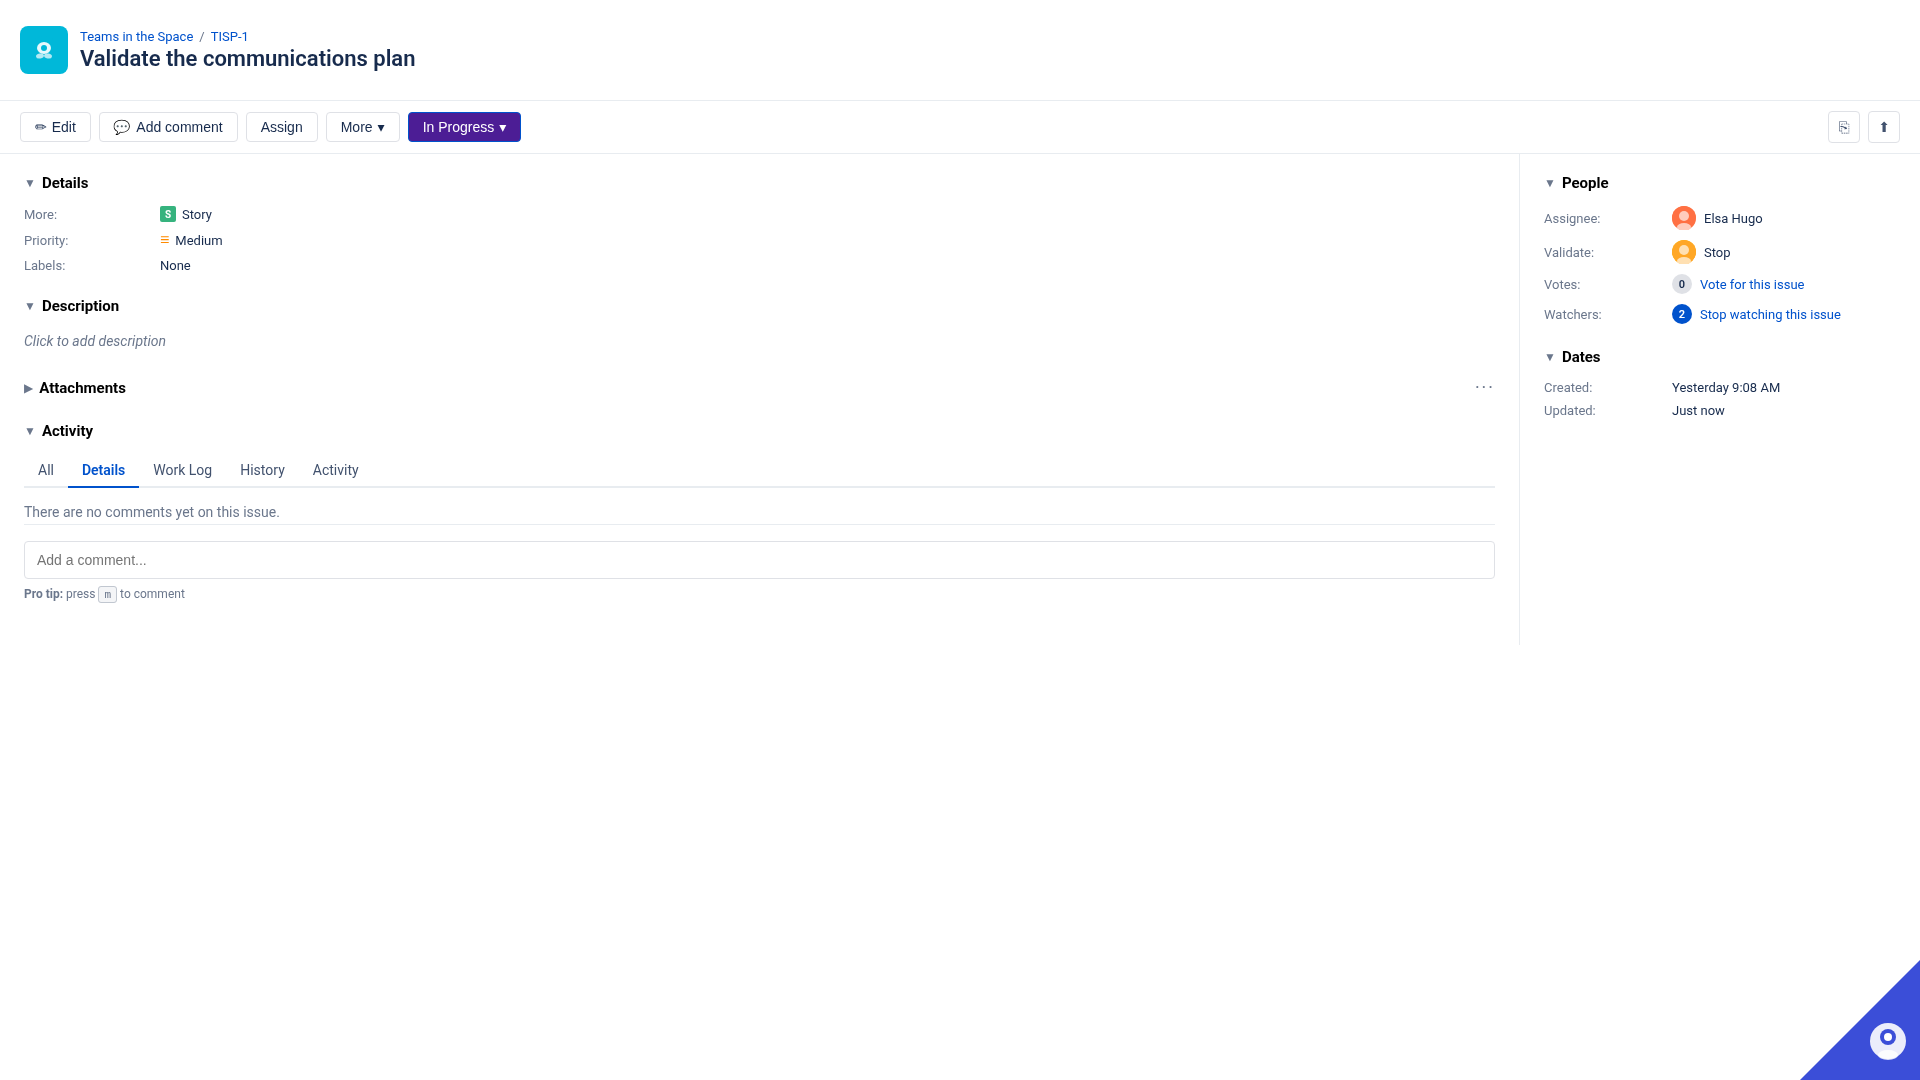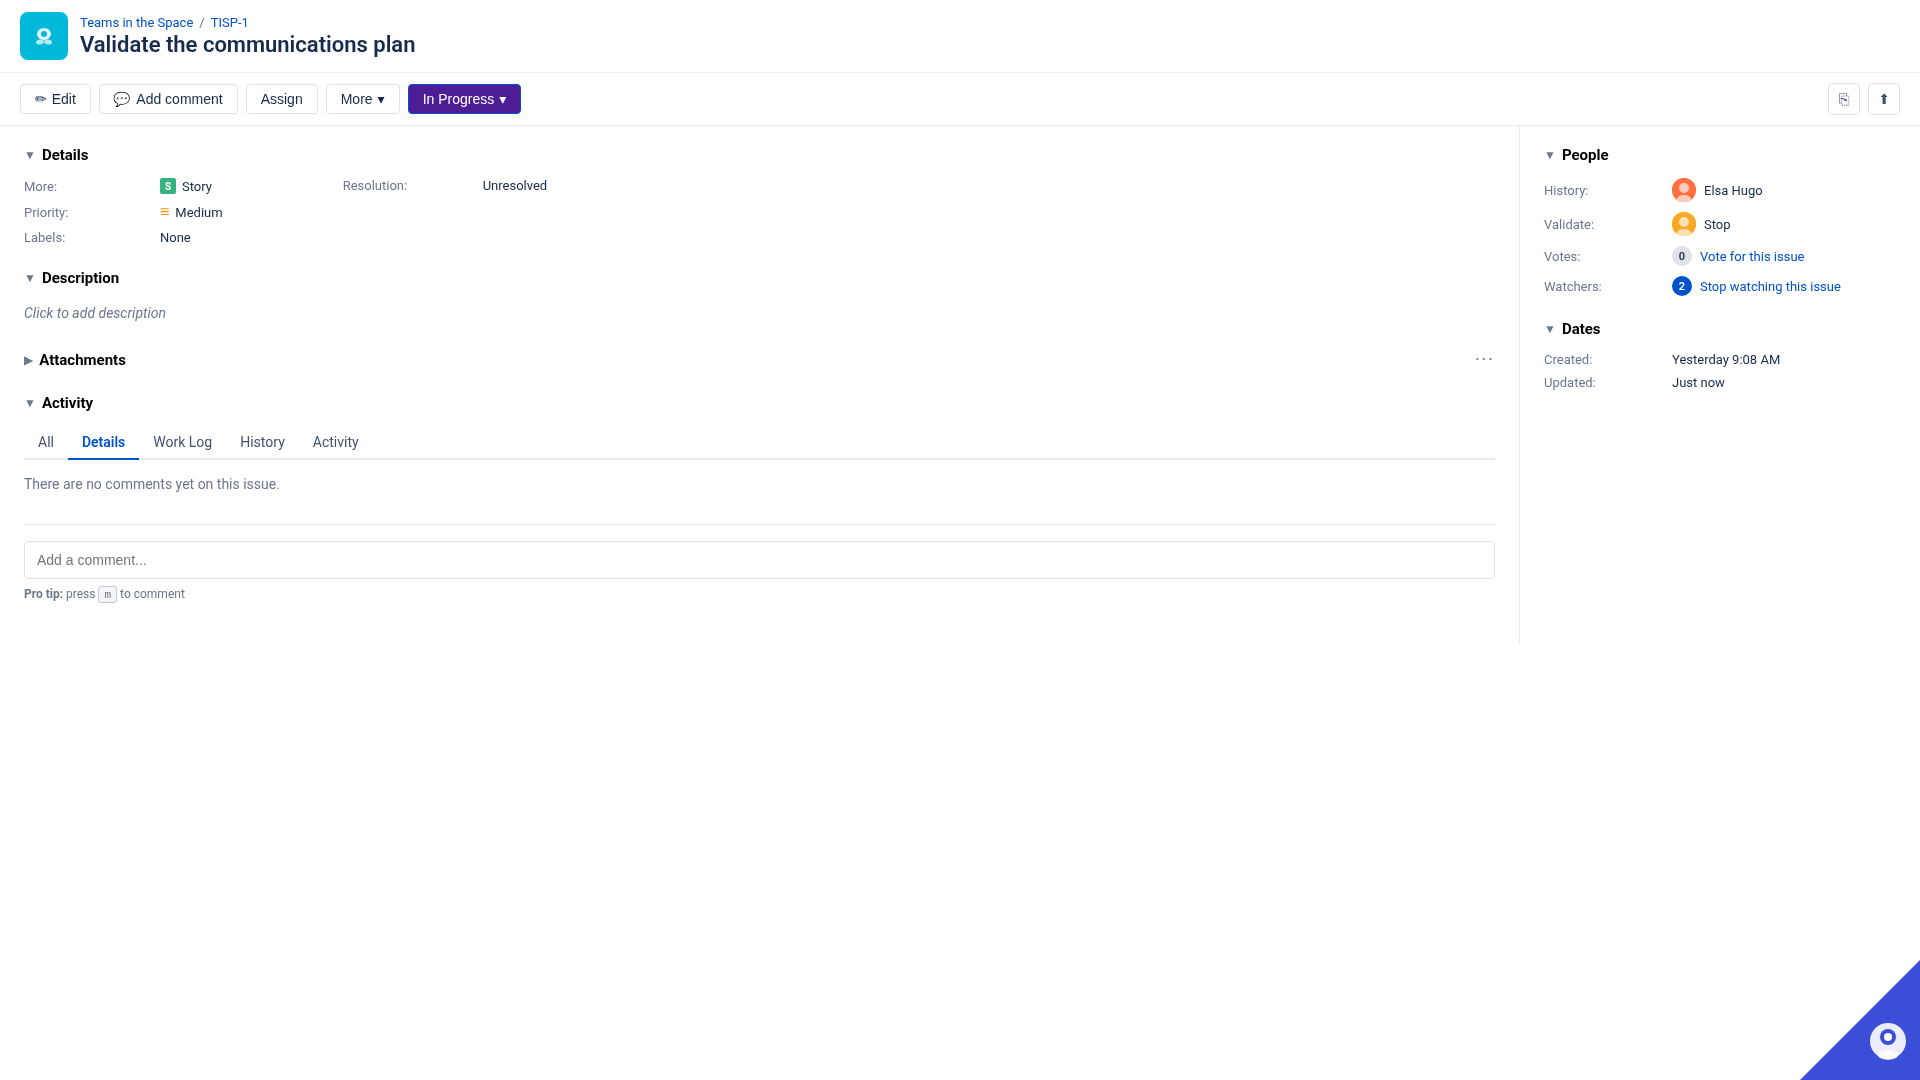--- a/index.html
+++ b/index.html
@@ -1,18 +1,18 @@
 <!DOCTYPE html>
 <html><head>
   <meta charset="utf-8">
   <style>
     * { box-sizing: border-box; margin: 0; padding: 0; }
     body { font-family: -apple-system, BlinkMacSystemFont, 'Segoe UI', Roboto, sans-serif; background: #fff; color: #172b4d; font-size: 14px; }
 
-    .top-bar { display: flex; align-items: center; padding: 12px 20px; border-bottom: 1px solid #e8ecf0; }
+    .top-bar { display: flex; align-items: center; padding: 26px 20px; border-bottom: 1px solid #e8ecf0; }
     .logo-icon { width: 48px; height: 48px; background: #00b8d9; border-radius: 8px; display: flex; align-items: center; justify-content: center; margin-right: 12px; flex-shrink: 0; }
     .logo-icon svg { width: 32px; height: 32px; }
     .breadcrumb-area { display: flex; flex-direction: column; }
     .breadcrumb { display: flex; align-items: center; gap: 6px; font-size: 13px; }
     .breadcrumb a { color: #0052cc; text-decoration: none; }
     .breadcrumb-sep { color: #6b778c; }
     .page-title { font-size: 22px; font-weight: 600; color: #172b4d; margin-top: 2px; }
 
     .toolbar { display: flex; align-items: center; padding: 10px 20px; gap: 8px; border-bottom: 1px solid #e8ecf0; }
     .btn { display: flex; align-items: center; gap: 5px; padding: 6px 14px; border-radius: 4px; cursor: pointer; font-size: 14px; font-weight: 500; border: 1px solid #dfe1e6; background: #fff; color: #172b4d; }
@@ -37,21 +37,21 @@
     .description-section { margin-bottom: 24px; }
     .description-placeholder { font-style: italic; color: #6b778c; cursor: pointer; font-size: 14px; padding: 4px 0; }
 
     .attachments-header { display: flex; align-items: center; justify-content: space-between; }
     .more-dots { color: #6b778c; cursor: pointer; font-size: 18px; letter-spacing: 2px; }
 
     .activity-section { margin-top: 8px; }
     .activity-tabs { display: flex; gap: 0; border-bottom: 2px solid #e8ecf0; margin-bottom: 16px; }
     .activity-tab { padding: 8px 14px; cursor: pointer; font-size: 14px; color: #42526e; border-bottom: 2px solid transparent; margin-bottom: -2px; }
     .activity-tab.active { color: #0052cc; border-bottom-color: #0052cc; font-weight: 600; }
-    .no-comments { color: #6b778c; font-size: 14px; margin-bottom: 32px; }
+    .no-comments { color: #6b778c; font-size: 14px; margin-bottom: 4px; }
     .comment-divider { border: none; border-top: 1px solid #e8ecf0; margin-bottom: 16px; }
     .comment-input-wrap { margin-top: 8px; }
     .comment-input { width: 100%; padding: 10px 12px; border: 1px solid #dfe1e6; border-radius: 4px; font-size: 14px; color: #172b4d; outline: none; }
     .pro-tip { font-size: 12px; color: #6b778c; margin-top: 8px; }
     .pro-tip kbd { border: 1px solid #c1c7d0; border-radius: 3px; padding: 1px 5px; background: #f4f5f7; font-size: 11px; font-family: monospace; }
 
     
     .people-section { margin-bottom: 24px; }
     .person-row { display: grid; grid-template-columns: 120px 1fr; gap: 8px; align-items: center; margin-bottom: 10px; }
     .person-label { color: #6b778c; font-size: 13px; }
@@ -151,26 +151,20 @@
             <span style="color:#ff8b00; font-size:16px; line-height:1;">≡</span>
             <span>Medium</span>
           </div>
 
           <span class="detail-label">Labels:</span>
           <div class="detail-value">
             <span>None</span>
           </div>
         </div>
 
-        <div style="margin-left: 60px;">
-          <div style="display: grid; grid-template-columns: 130px 1fr; gap: 10px; align-items: center;">
-            <span class="detail-label">Resolution:</span>
-            <span style="font-size:13px;">Unresolved</span>
-          </div>
-        </div>
       </div>
     </div>
 
     <div class="section description-section">
       <div class="section-header">
         <span class="chevron-icon">▼</span>
         <span class="section-title">Description</span>
       </div>
       <div class="description-placeholder">Click to add description</div>
     </div>
@@ -216,21 +210,21 @@
 
   <div class="right-panel">
 
     <div class="section people-section">
       <div class="section-header">
         <span class="chevron-icon">▼</span>
         <span class="section-title">People</span>
       </div>
 
       <div class="person-row">
-        <span class="person-label">History:</span>
+        <span class="person-label">Assignee:</span>
         <div class="person-value">
           <div class="avatar avatar-elsa">
 
             <svg width="24" height="24" viewBox="0 0 24 24" xmlns="http://www.w3.org/2000/svg">
               <circle cx="12" cy="12" r="12" fill="#ff7043"></circle>
               <circle cx="12" cy="10" r="5" fill="#ffccbc"></circle>
               <ellipse cx="12" cy="21" rx="7" ry="4" fill="#ffccbc"></ellipse>
             </svg>
           </div>
           <span>Elsa Hugo</span>

